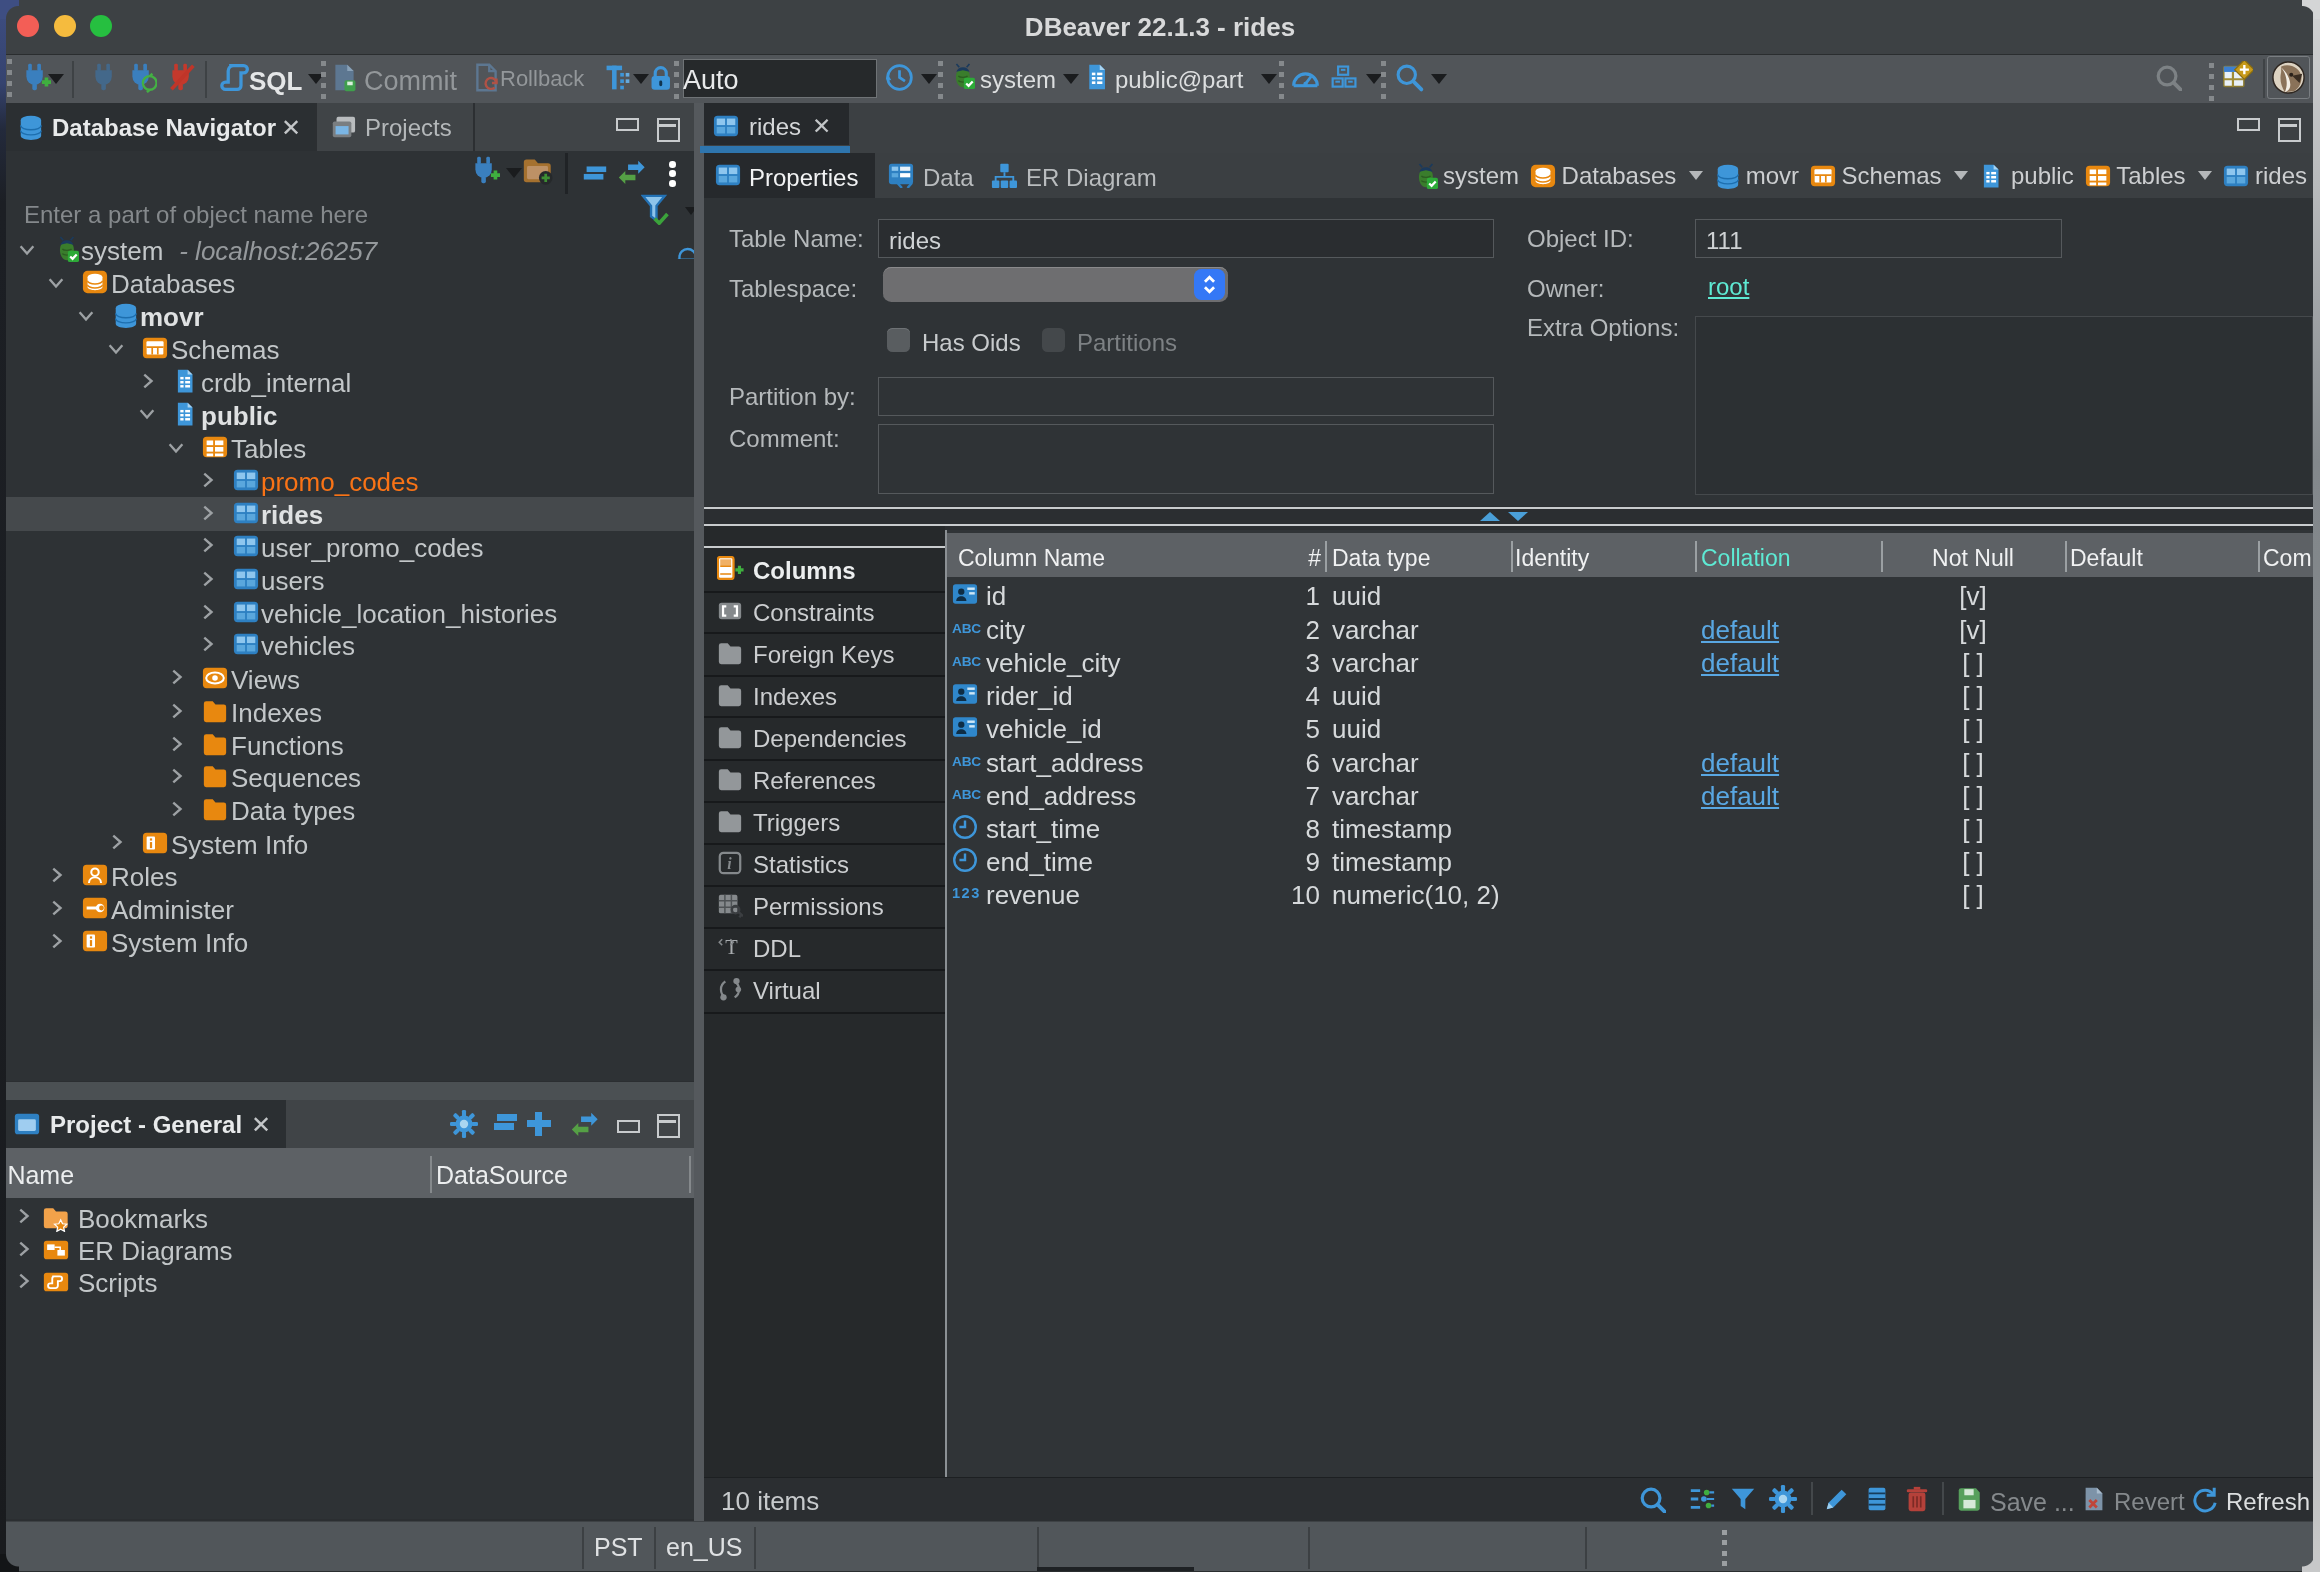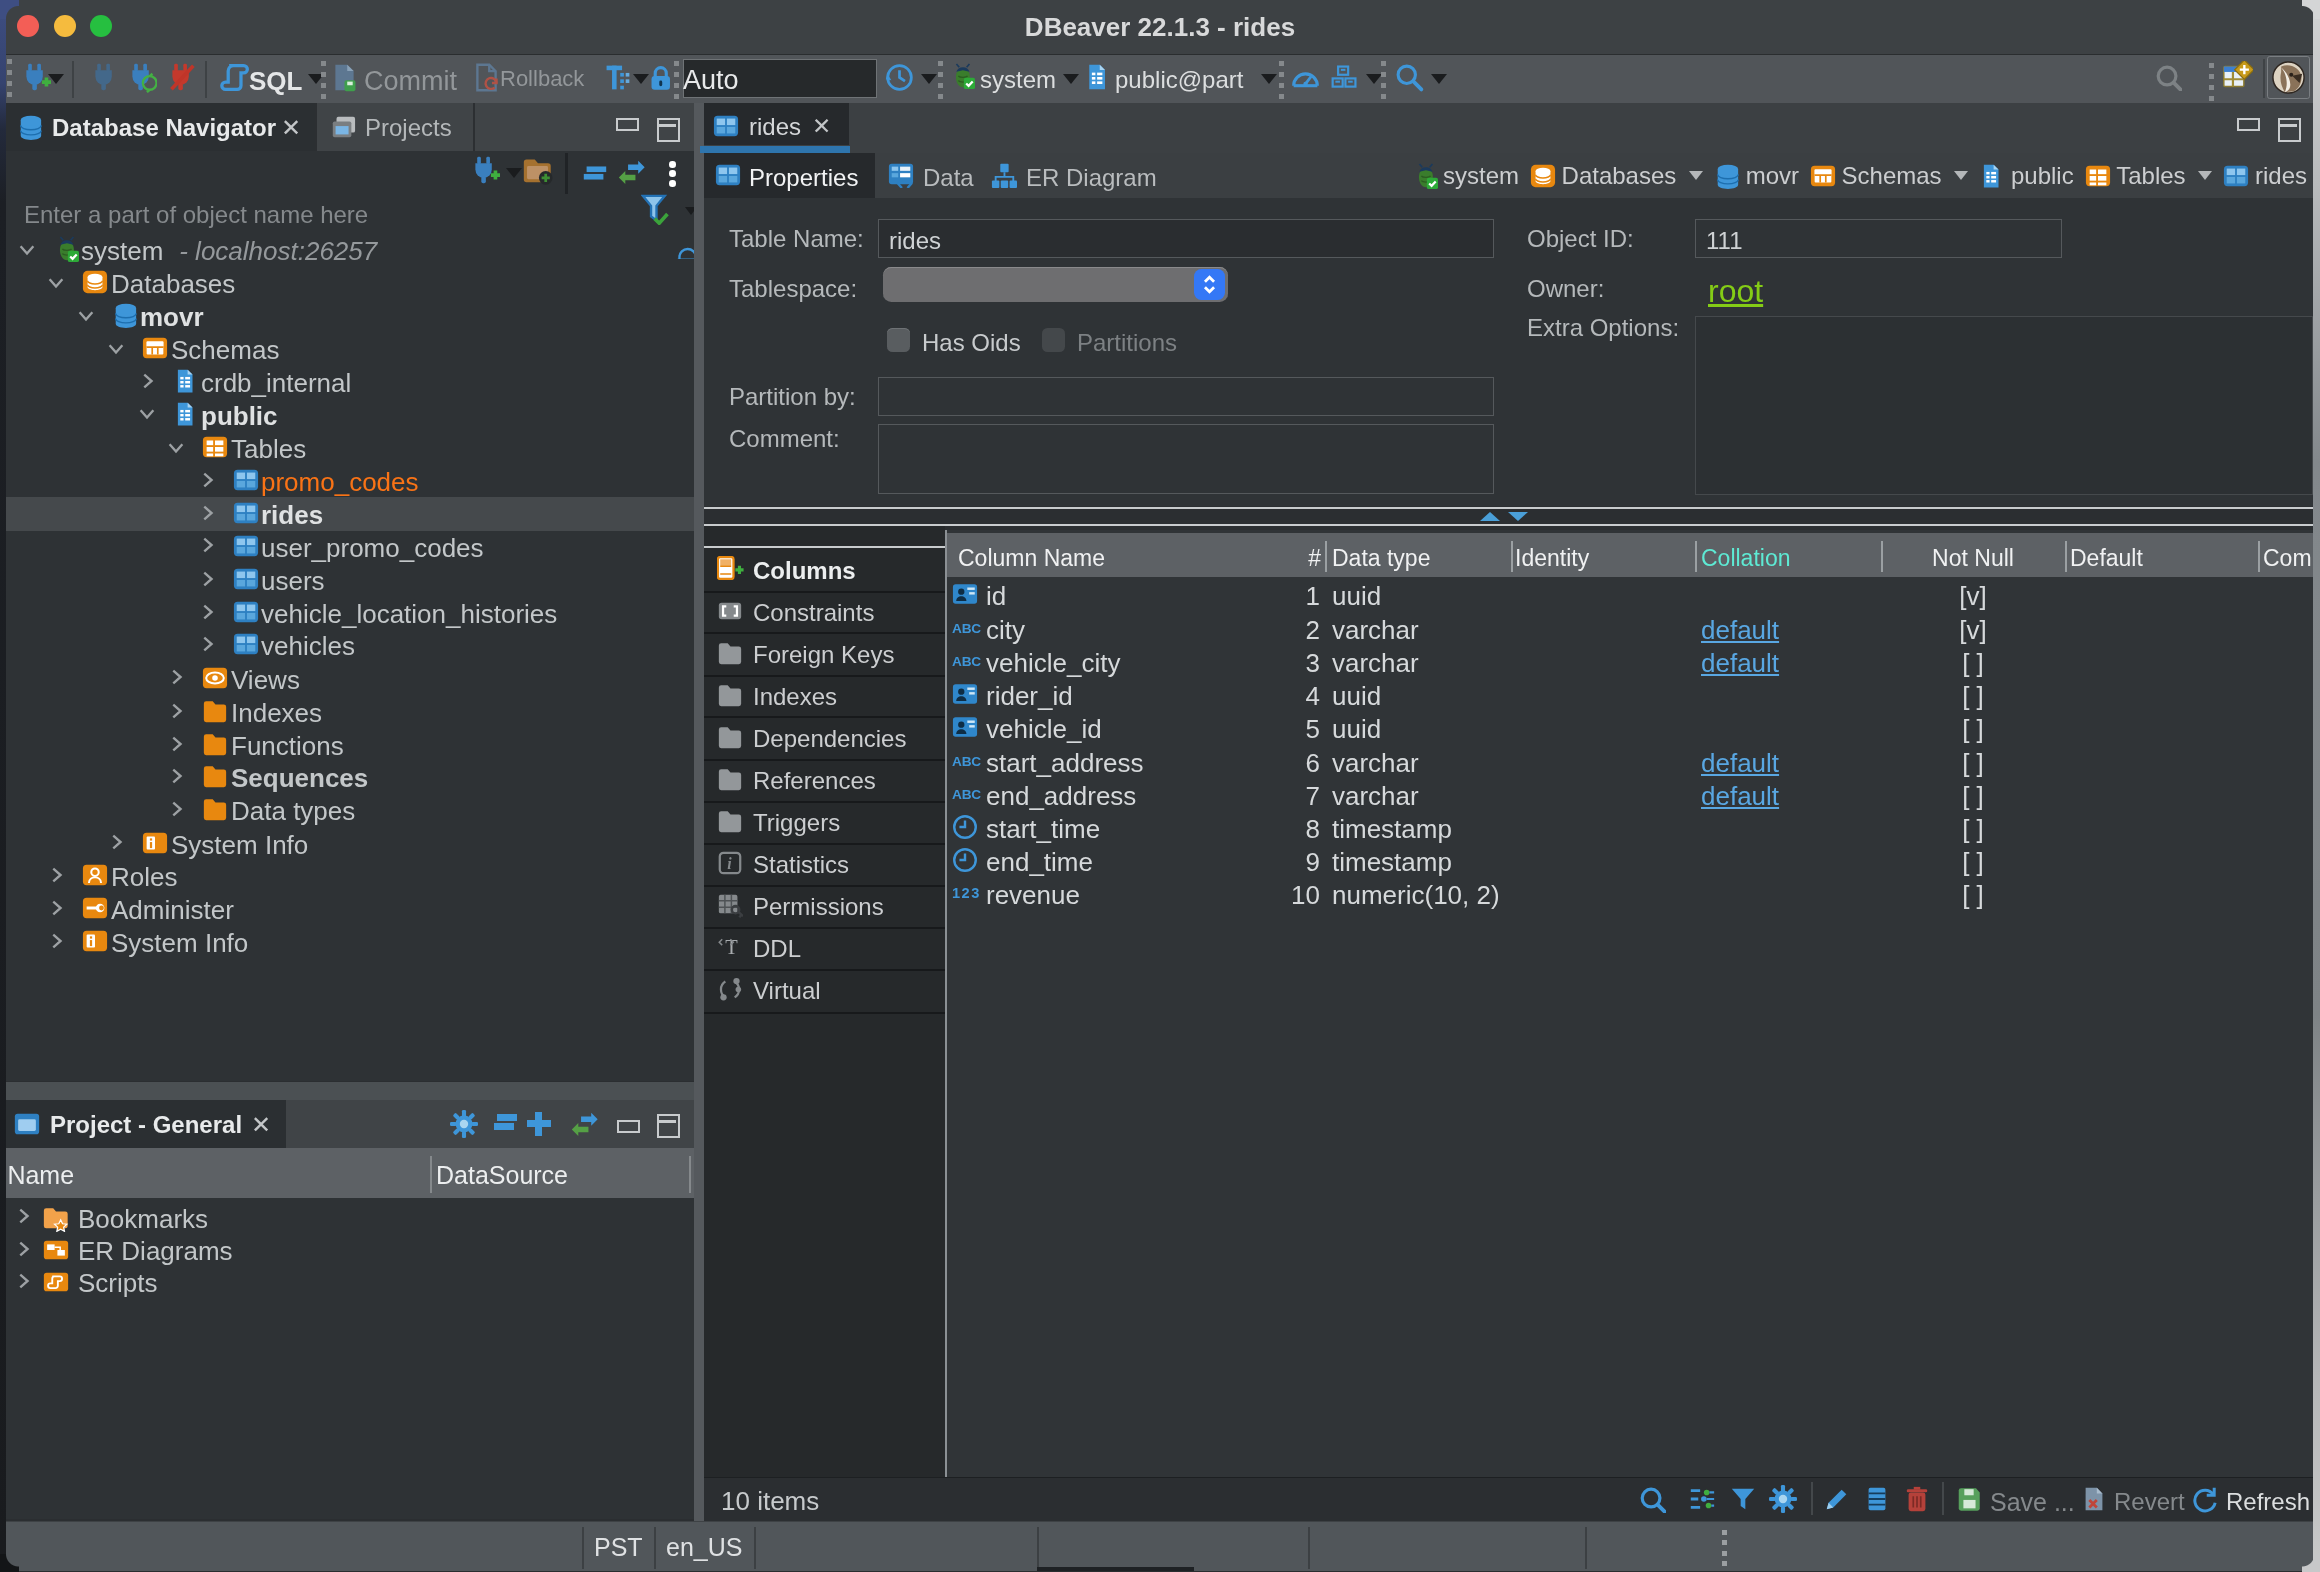--- a/index.html
+++ b/index.html
@@ -550,21 +550,21 @@
 <div class="a" style="left:166px;top:766px">
     <svg width="20" height="20" viewBox="0 0 22 22" style="">
       <path d="M8 4 L16 11 L8 18" stroke="#9da1a4" stroke-width="2.6" fill="none"></path>
     </svg>
   </div>
 <div class="a" style="left:202px;top:763px">
     <svg width="26" height="26" viewBox="0 0 28 28" style="">
       <path d="M2 6 a2.5 2.5 0 0 1 2.5-2.5 h7 l3 3.5 h9 a2.5 2.5 0 0 1 2.5 2.5 v14 a2.5 2.5 0 0 1 -2.5 2.5 h-19 a2.5 2.5 0 0 1 -2.5-2.5 z" fill="#e8880f"></path>
     </svg>
   </div>
-<div class="a tl" style="left:231px;top:763px;font-size:26px;font-weight:bold;color:#c3c7c9">Sequences</div>
+<div class="a tl" style="left:231px;top:763px;font-size:26px;font-weight:normal;color:#c3c7c9">Sequences</div>
 <div class="a" style="left:166px;top:799px">
     <svg width="20" height="20" viewBox="0 0 22 22" style="">
       <path d="M8 4 L16 11 L8 18" stroke="#9da1a4" stroke-width="2.6" fill="none"></path>
     </svg>
   </div>
 <div class="a" style="left:202px;top:796px">
     <svg width="26" height="26" viewBox="0 0 28 28" style="">
       <path d="M2 6 a2.5 2.5 0 0 1 2.5-2.5 h7 l3 3.5 h9 a2.5 2.5 0 0 1 2.5 2.5 v14 a2.5 2.5 0 0 1 -2.5 2.5 h-19 a2.5 2.5 0 0 1 -2.5-2.5 z" fill="#e8880f"></path>
     </svg>
   </div>
@@ -848,21 +848,21 @@
 <div class="a tl" style="left:1527px;top:225px;font-size:24px;color:#b5b9bb">Object ID:</div>
 <div class="a" style="left:1695px;top:219px;width:365px;height:37px;background:#2f3336;border:1.8px solid #55595c"></div>
 <div class="a tl" style="left:1706px;top:227px;font-size:24px;color:#cfd2d4">111</div>
 <div class="a tl" style="left:729px;top:275px;font-size:24px;color:#b5b9bb">Tablespace:</div>
 <div class="a" style="left:883px;top:267px;width:345px;height:35px;background:#6e6e70;border-radius:8.3px;box-shadow:inset 0 0.9px 0 #8a8a8c"></div>
 <div class="a" style="left:1194px;top:269px;width:31px;height:31px;background:#3478f6;border-radius:7.4px"></div>
 <svg width="31" height="31" viewBox="0 0 34 34" style="position:absolute;left:1194px;top:269px">
     <path d="M12 14 l5-5 5 5 M12 20 l5 5 5-5" stroke="#fff" stroke-width="3" fill="none"></path>
   </svg>
 <div class="a tl" style="left:1527px;top:275px;font-size:24px;color:#b5b9bb">Owner:</div>
-<div class="a tl" style="left:1708px;top:273px;font-size:32px;color:#84cc16;text-decoration:underline">root</div>
+<div class="a tl" style="left:1708px;top:273px;font-size:24px;color:#5eead4;text-decoration:underline">root</div>
 <div class="a tl" style="left:1527px;top:314px;font-size:24px;color:#b5b9bb">Extra Options:</div>
 <div class="a" style="left:1695px;top:316px;width:616px;height:177px;background:#2c3033;border:1.8px solid #45494c"></div>
 <div class="a" style="left:887px;top:328px;width:23px;height:24px;background:#595d60;border-radius:5.5px;box-shadow:inset 0 0.9px 0 #6e7275"></div>
 <div class="a tl" style="left:922px;top:329px;font-size:24px;color:#c8cbcd">Has Oids</div>
 <div class="a" style="left:1042px;top:328px;width:23px;height:24px;background:#44484b;border-radius:5.5px"></div>
 <div class="a tl" style="left:1077px;top:329px;font-size:24px;color:#7d8184">Partitions</div>
 <div class="a tl" style="left:729px;top:383px;font-size:24px;color:#b5b9bb">Partition by:</div>
 <div class="a" style="left:878px;top:377px;width:614px;height:37px;background:#2f3336;border:1.8px solid #55595c"></div>
 <div class="a tl" style="left:729px;top:425px;font-size:24px;color:#b5b9bb">Comment:</div>
 <div class="a" style="left:878px;top:424px;width:614px;height:68px;background:#2f3336;border:1.8px solid #55595c"></div>

